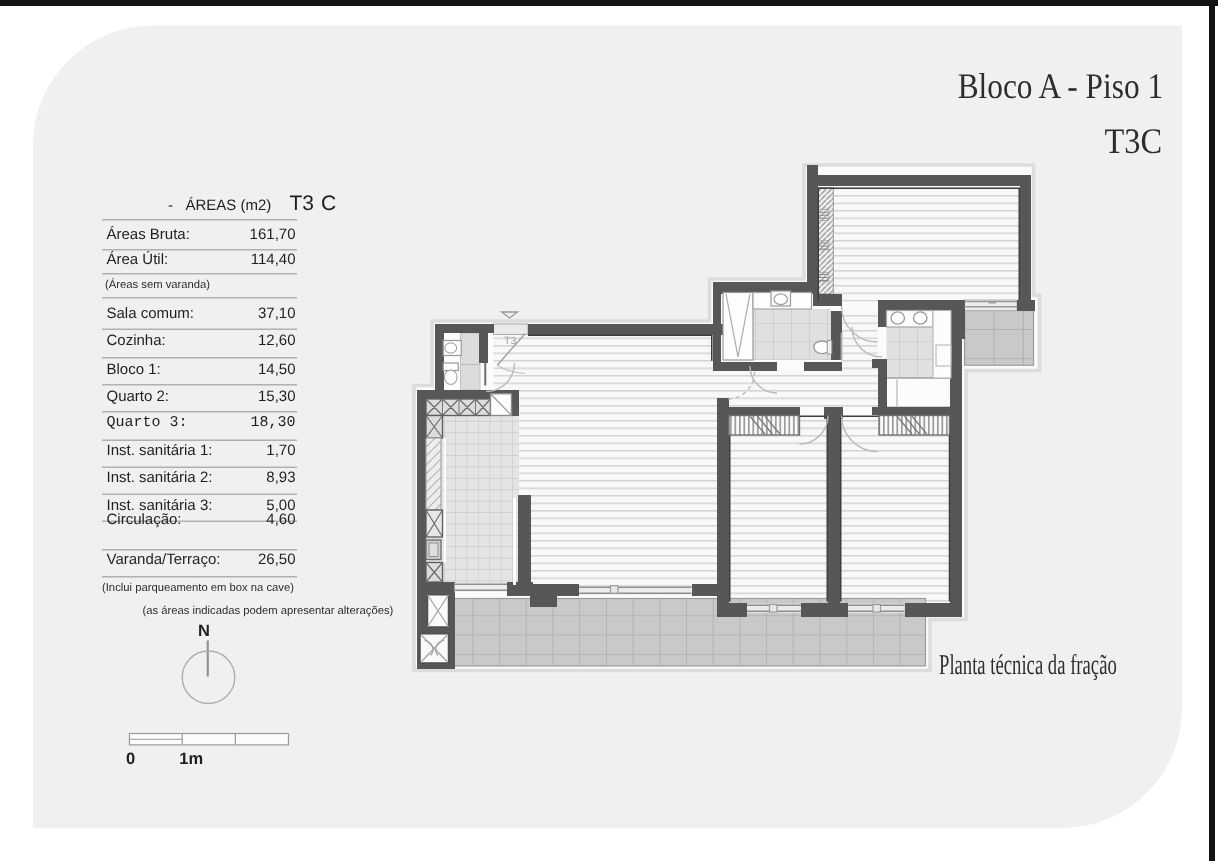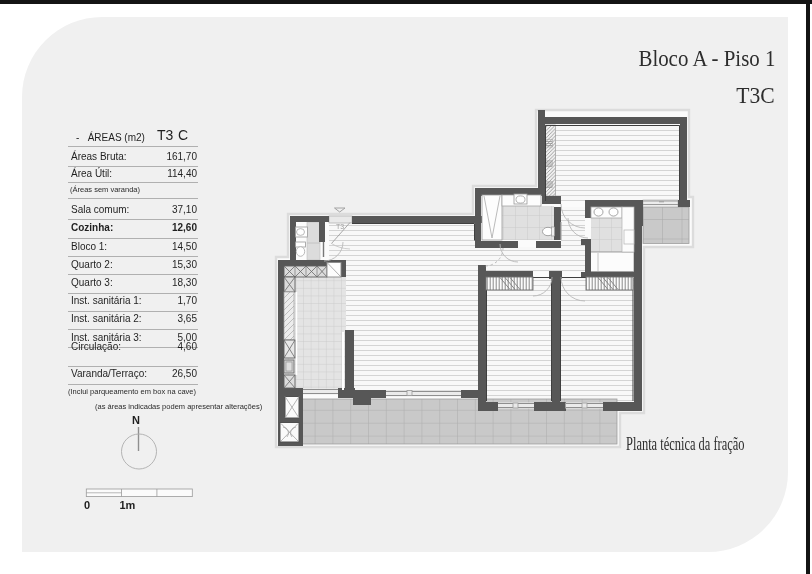--- a/index.html
+++ b/index.html
@@ -21,21 +21,21 @@
 
 <div class="abs" style="left:0;top:0;width:812px;height:4px;background:#141414;"></div>
 
 <div class="abs" style="left:806px;top:0;width:4px;height:574px;background:#141414;"></div>
 
 <div class="abs serif" style="right:37px;top:44.5px;font-size:24px;transform:scaleX(0.87);transform-origin:100% 50%;">Bloco A - Piso 1</div>
 <div class="abs serif" style="right:37px;top:82px;font-size:24px;transform:scaleX(0.90);transform-origin:100% 50%;">T3C</div>
 
 <div class="abs serif" style="left:626px;top:433px;font-size:19px;transform:scaleX(0.655);transform-origin:0 50%;white-space:nowrap;">Planta técnica da fração</div>
 
-<div class="row" style="bottom:none;top:131px;height:12px;">
+<div class="row" style="bottom:none;top:131px;height:12px;margin-left:36px;">
   <span class="a" style="left:8px;font-size:10px;">-&nbsp;&nbsp; ÁREAS (m2)</span>
   <span class="a" style="left:89px;font-size:14px;">T3</span>
   <span class="a" style="left:110px;font-size:14px;">C</span>
 </div>
 <div class="rule" style="top:146px;"></div>
 <div class="row" style="top:150px;height:12px;">
     <span class="a">Áreas Bruta:</span>
     <span class="b">161,70</span>
   </div>
 <div class="rule" style="top:166px;"></div>
@@ -44,48 +44,48 @@
     <span class="b">114,40</span>
   </div>
 <div class="rule" style="top:182px;"></div>
 <div class="small" style="top:185px;left:70px;">(Áreas sem varanda)</div>
 <div class="rule" style="top:198px;"></div>
 <div class="row" style="top:203px;height:12px;">
     <span class="a">Sala comum:</span>
     <span class="b">37,10</span>
   </div>
 <div class="rule" style="top:219px;"></div>
-<div class="row" style="top:221px;height:12px;font-weight:bold;">
+<div class="row" style="top:221px;height:12px;">
     <span class="a">Cozinha:</span>
     <span class="b">12,60</span>
   </div>
 <div class="rule" style="top:238px;"></div>
 <div class="row" style="top:240px;height:12px;">
     <span class="a">Bloco 1:</span>
     <span class="b">14,50</span>
   </div>
 <div class="rule" style="top:256px;"></div>
 <div class="row" style="top:258px;height:12px;">
     <span class="a">Quarto 2:</span>
     <span class="b">15,30</span>
   </div>
 <div class="rule" style="top:274px;"></div>
-<div class="row" style="top:276px;height:12px;">
+<div class="row" style="top:276px;height:12px;font-family:Liberation Mono, monospace;">
     <span class="a">Quarto 3:</span>
     <span class="b">18,30</span>
   </div>
 <div class="rule" style="top:293px;"></div>
 <div class="row" style="top:294px;height:12px;">
     <span class="a">Inst. sanitária 1:</span>
     <span class="b">1,70</span>
   </div>
 <div class="rule" style="top:311px;"></div>
 <div class="row" style="top:312px;height:12px;">
     <span class="a">Inst. sanitária 2:</span>
-    <span class="b">3,65</span>
+    <span class="b">8,93</span>
   </div>
 <div class="rule" style="top:329px;"></div>
 <div class="row" style="top:331px;height:12px;">
     <span class="a">Inst. sanitária 3:</span>
     <span class="b">5,00</span>
   </div>
 <div class="rule" style="top:347px;"></div>
 <div class="row" style="top:340px;height:12px;">
     <span class="a">Circulação:</span>
     <span class="b">4,60</span>

